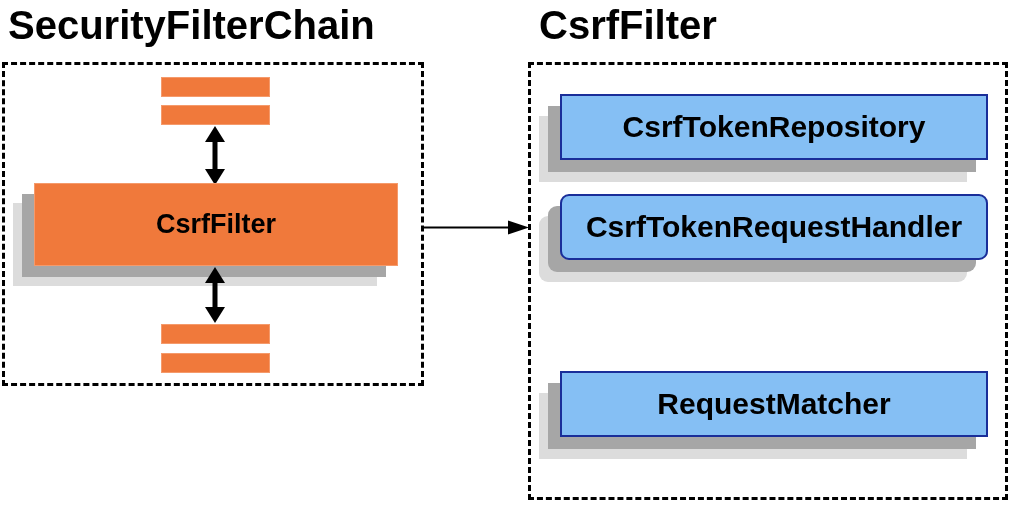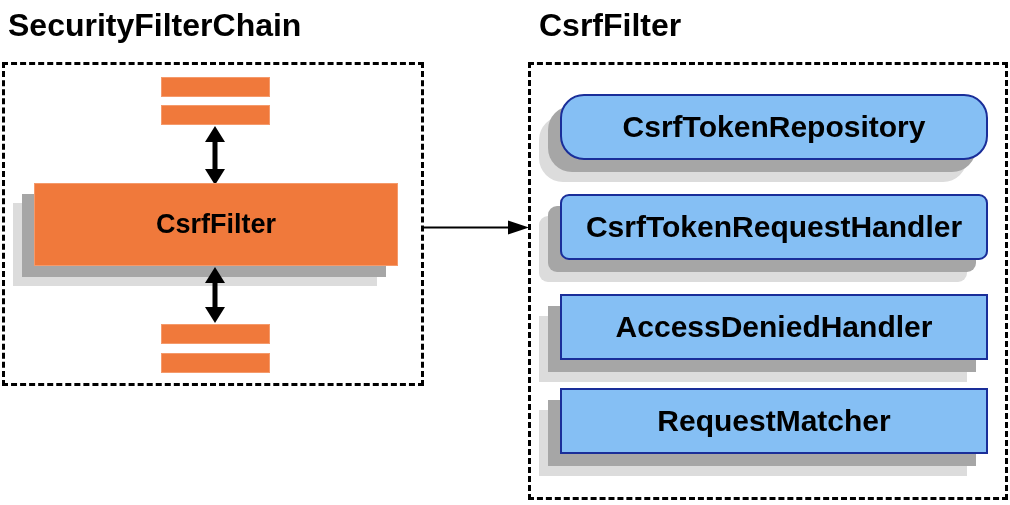--- a/index.html
+++ b/index.html
@@ -1,21 +1,21 @@
 <!DOCTYPE html>
 <html><head>
 <meta charset="utf-8">
 <style>
   html,body{margin:0;padding:0;background:#fff;}
   .stage{
     position:relative;width:1010px;height:505px;background:#ffffff;
     font-family:"Liberation Sans",sans-serif;overflow:hidden;color:#000;
   }
   .title{
-    position:absolute;font-weight:bold;font-size:32px;line-height:38px;
+    position:absolute;font-weight:bold;font-size:40px;line-height:38px;
     white-space:nowrap;color:#000;
   }
   .dashed-panel{
     position:absolute;border:3px dashed #000;box-sizing:border-box;background:transparent;
   }
   .bar{
     position:absolute;width:109px;height:20px;background:#F0793B;
     border:1px solid #F59A6B;box-sizing:border-box;
   }
   .csrf-filter-box{
@@ -66,26 +66,23 @@
   <div class="bar" style="left:161px;top:324px;"></div>
   <div class="bar" style="left:161px;top:353px;"></div>
 
   <svg class="arrow-svg" style="left:423px;top:219px;" width="106" height="17" viewBox="0 0 106 17">
     <line x1="0" y1="8.5" x2="88" y2="8.5" stroke="#000" stroke-width="2"></line>
     <polygon points="106,8.5 85,1.5 85,15.5" fill="#000"></polygon>
   </svg>
 
   <div class="dashed-panel" style="left:528px;top:62px;width:480px;height:438px;"></div>
 
-  <div class="component-box" style="top:94px;border-radius:24px;">
+  <div class="component-box" style="top:94px;">
     <span>CsrfTokenRepository</span>
   </div>
   <div class="component-box" style="top:194px;border-radius:9px;">
     <span>CsrfTokenRequestHandler</span>
   </div>
-  <div class="component-box" style="top:294px;">
-    <span>AccessDeniedHandler</span>
-  </div>
-  <div class="component-box" style="top:388px;">
+  <div class="component-box" style="top:371px;">
     <span>RequestMatcher</span>
   </div>
 
 </div>
 
 </body></html>

